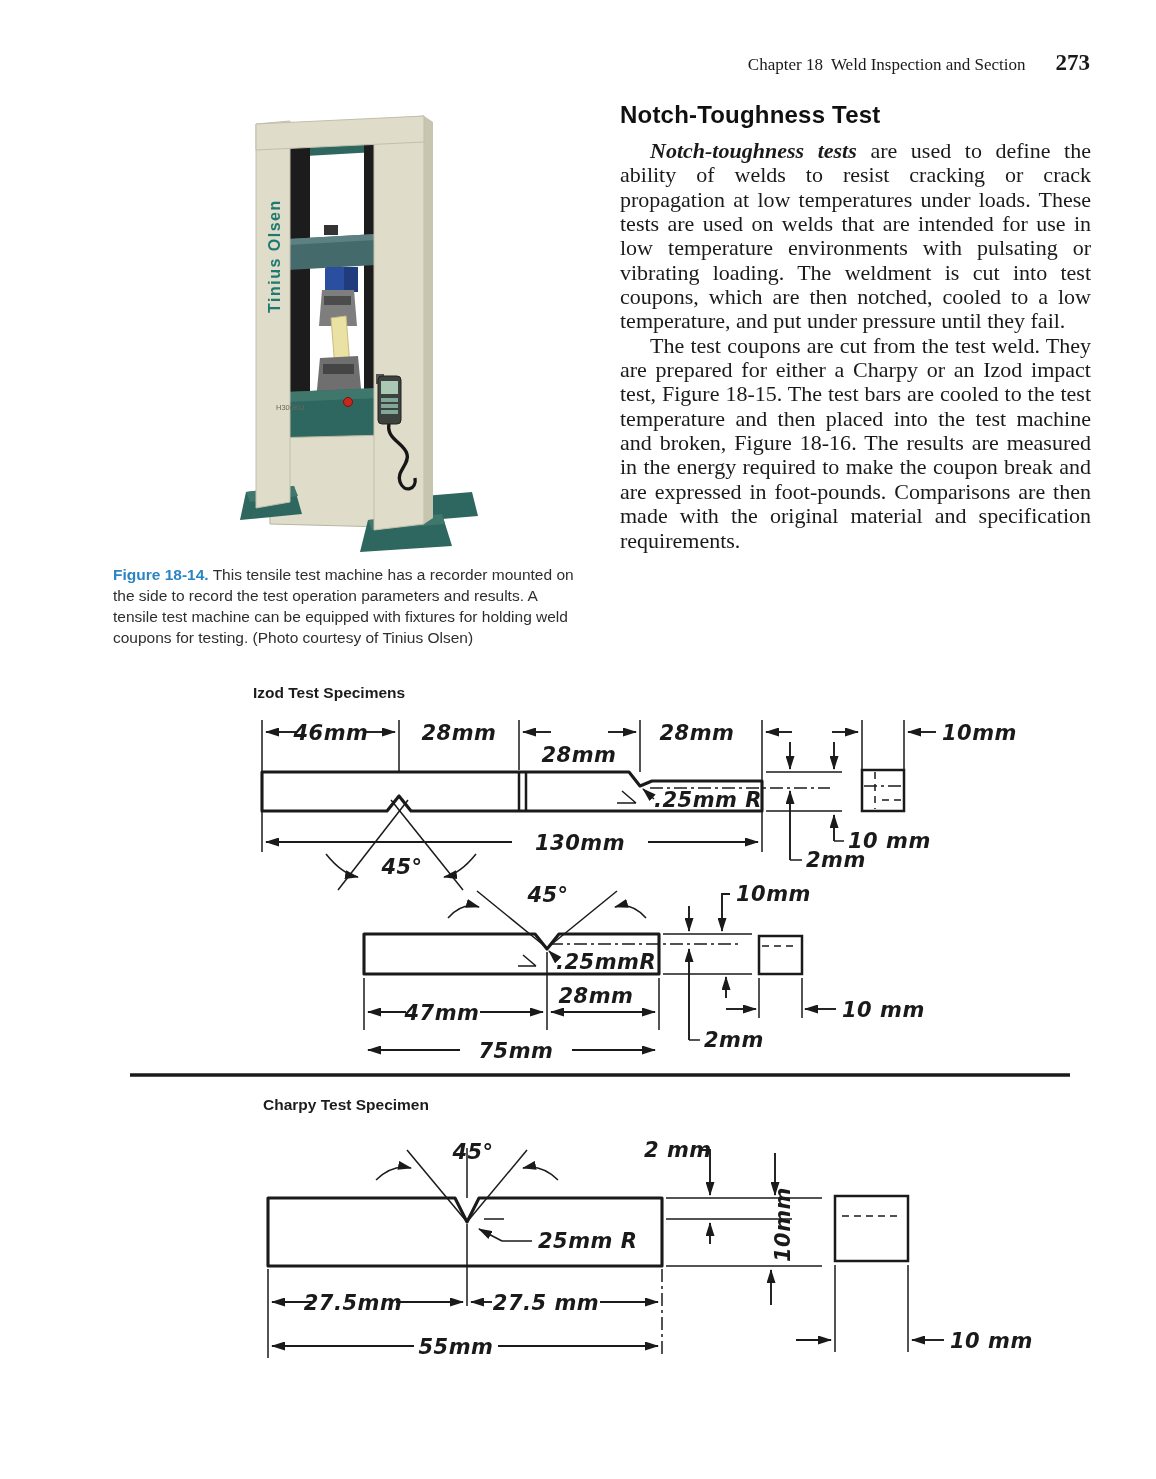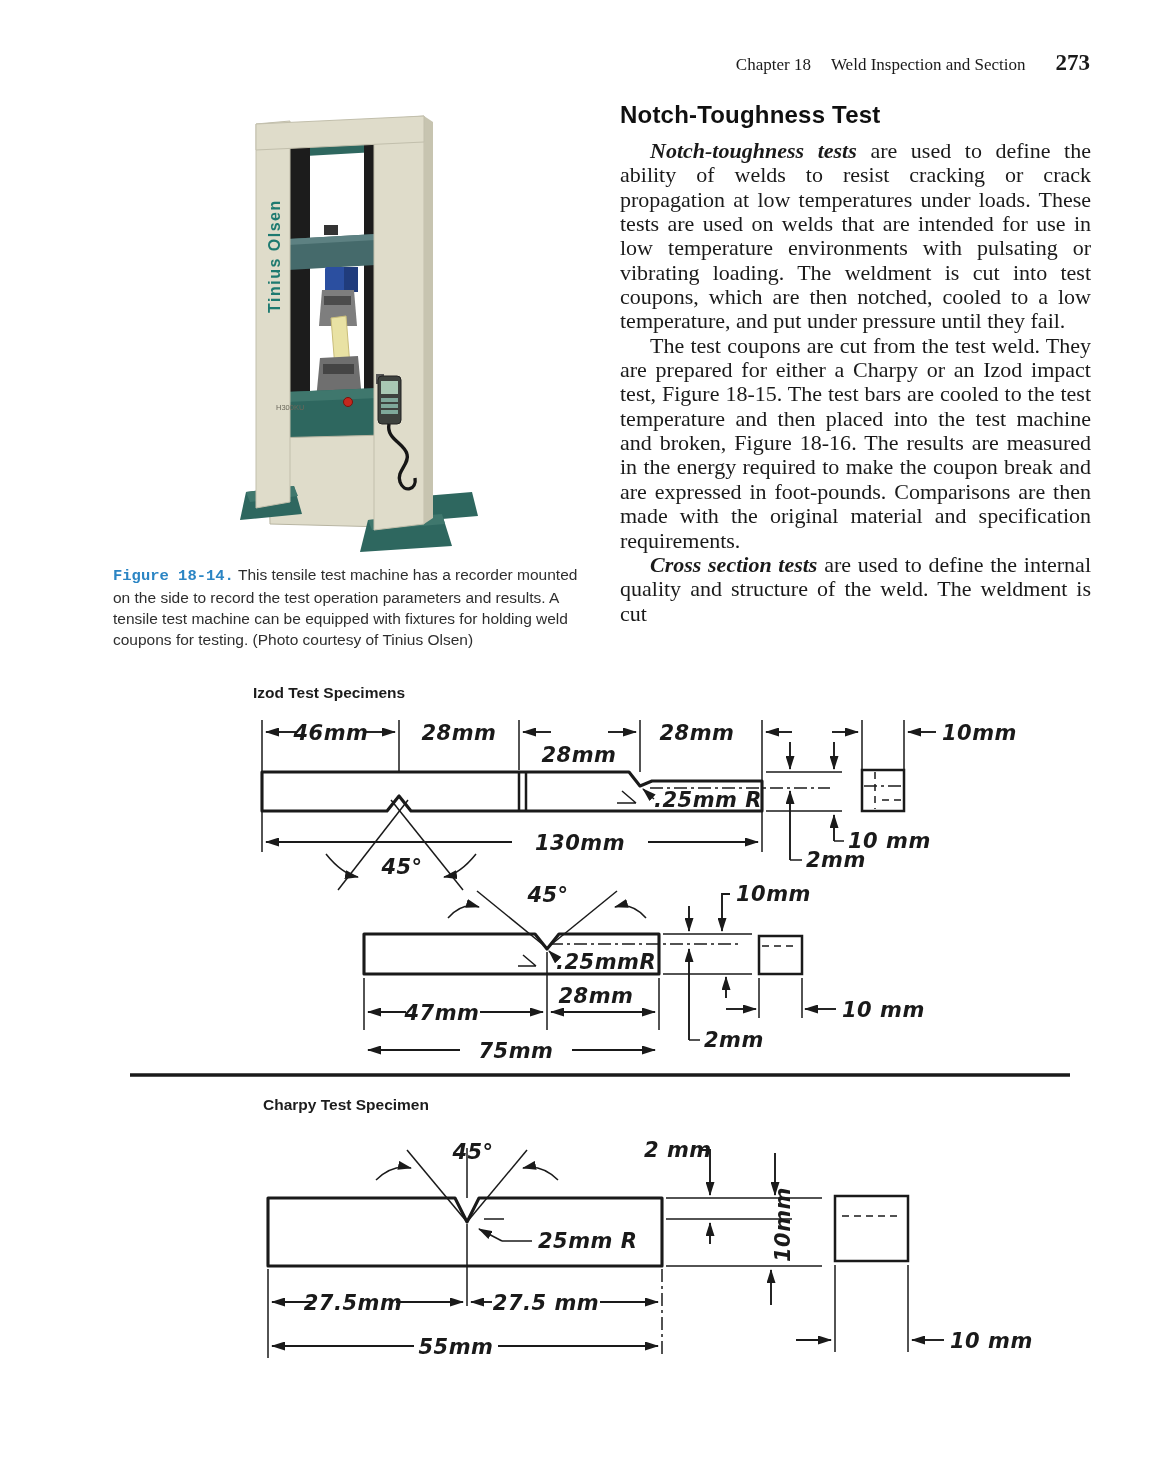--- a/index.html
+++ b/index.html
@@ -2,36 +2,36 @@
 <html style="--page-bg: #ffffff; --ink: #1a1a1a; --figure-label-blue: #2b85c4; --machine-cream: #dfdcca; --machine-cream-shade: #c7c4b0; --machine-teal: #2e675f; --machine-teal-light: #3f776d; --machine-slate: #456a6b; --machine-blue: #2b4fa0; --machine-yellow: #e9e2a4; --brand-teal: #1e7a70; --slot-black: #1c1c1c;"><head>
 <meta charset="utf-8">
 <title>Weld Inspection and Repair</title>
 <style>
   html,body{margin:0;padding:0;background:#fff;}
   .page{position:relative;width:1156px;height:1479px;background:var(--page-bg);overflow:hidden;
         font-family:"Liberation Serif",serif;color:var(--ink);}
   
   .runhead{position:absolute;left:620px;top:50px;width:470px;text-align:right;
            font-size:17px;white-space:nowrap;}
-  .runhead .chapt{margin-right:20px;}
+  .runhead .chapt{margin-right:8px;}
   .runhead .pgnum{margin-left:30px;font-weight:bold;font-size:23px;}
   
   .col{position:absolute;left:620px;top:101px;width:471px;}
   .col h2{font-family:"Liberation Sans",sans-serif;font-weight:bold;font-size:24px;
           margin:0 0 10px 0;color:#101010;letter-spacing:.2px;}
   .col p{margin:0;font-size:22px;line-height:24.35px;text-align:justify;text-indent:30px;}
   .col .sect2{margin-top:22px;}
   .seg-b{font-weight:normal;}
   .seg-bi{font-weight:bold;font-style:italic;}
   
   .caption{position:absolute;font-family:"Liberation Sans",sans-serif;font-size:15.5px;
            line-height:21px;color:#2e2e2e;}
   .cap14{left:113px;top:564px;width:472px;}
   .cap15{left:113px;top:1366px;width:700px;}
-  .figlabel{color:var(--figure-label-blue);font-weight:bold;font-family:Liberation Mono, monospace;}
+  .figlabel{color:var(--figure-label-blue);font-weight:bold;}
   
   .machine{position:absolute;left:228px;top:98px;}
   
   .fig15{position:absolute;left:130px;top:678px;}
   .bar{stroke:var(--ink);stroke-width:3.1;fill:none;stroke-linejoin:round;}
   .bar2{stroke:var(--ink);stroke-width:2.5;fill:none;}
   .dl{stroke:var(--ink);stroke-width:1.9;fill:none;}
   .tl{stroke:var(--ink);stroke-width:1.5;fill:none;}
   .dashdot{stroke:var(--ink);stroke-width:1.5;fill:none;stroke-dasharray:13 4 3 4;}
   .dash{stroke:var(--ink);stroke-width:1.5;fill:none;stroke-dasharray:7 5;}
@@ -101,21 +101,20 @@
     <rect x="153" y="312" width="17" height="4" fill="#7fa89a"></rect>
     <path d="M161,326 C158,341 176,345 179,356 C182,366 168,373 172,384 C176,395 189,392 187,380" stroke="#161616" stroke-width="3.4" fill="none"></path>
   </svg>
 
   <div class="caption cap14"><span class="figlabel">Figure 18-14.</span><span> This tensile test machine has a recorder mounted on the side to record the test operation parameters and results. A tensile test machine can be equipped with fixtures for holding weld coupons for testing. (Photo courtesy of Tinius Olsen)</span></div>
 
   <div class="col">
     <h2>Notch-Toughness Test</h2>
     <p><span class="seg-bi">Notch-toughness tests</span><span> are used to define the ability of welds to resist cracking or crack propagation at low temperatures under loads. These tests are used on welds that are intended for use in low temperature environments with pulsating or vibrating loading. The weldment is cut into test coupons, which are then notched, cooled to a low temperature, and put under pressure until they fail.</span></p>
     <p><span>The test coupons are cut from the test weld. They are prepared for either a Charpy or an Izod impact test, </span><span class="seg-b">Figure 18-15</span><span>. The test bars are cooled to the test temperature and then placed into the test machine and broken, </span><span class="seg-b">Figure 18-16</span><span>. The results are measured in the energy required to make the coupon break and are expressed in foot-pounds. Comparisons are then made with the original material and specification requirements.</span></p>
-    <p><span class="seg-bi">Cross section tests</span><span> are used to define the internal quality and structure of the weld. The weldment is cut</span></p>
   </div>
 
   <svg class="fig15" width="940" height="690" viewBox="0 0 940 690">
     <defs>
       <marker id="arr" markerWidth="14" markerHeight="9" refX="13" refY="4.5" orient="auto" markerUnits="userSpaceOnUse">
         <path d="M0,0 L14,4.5 L0,9 Z" fill="#1a1a1a"></path>
       </marker>
     </defs>
 
     <text class="slbl" x="123" y="20">Izod Test Specimens</text>

